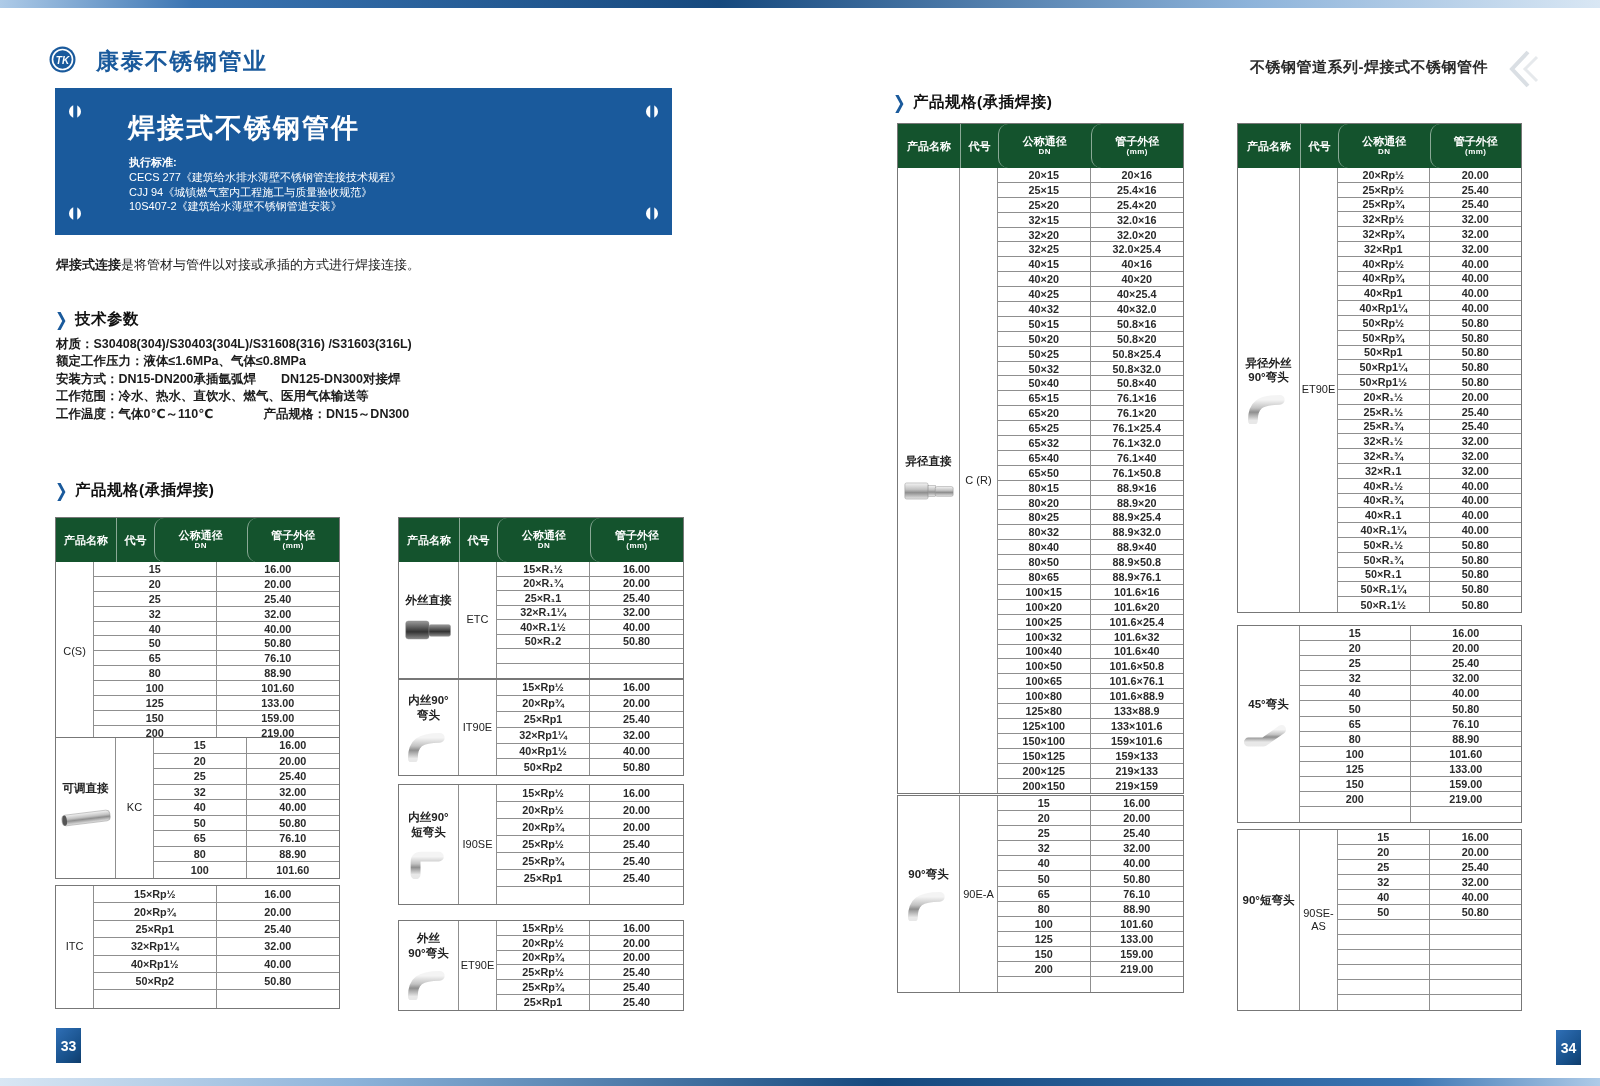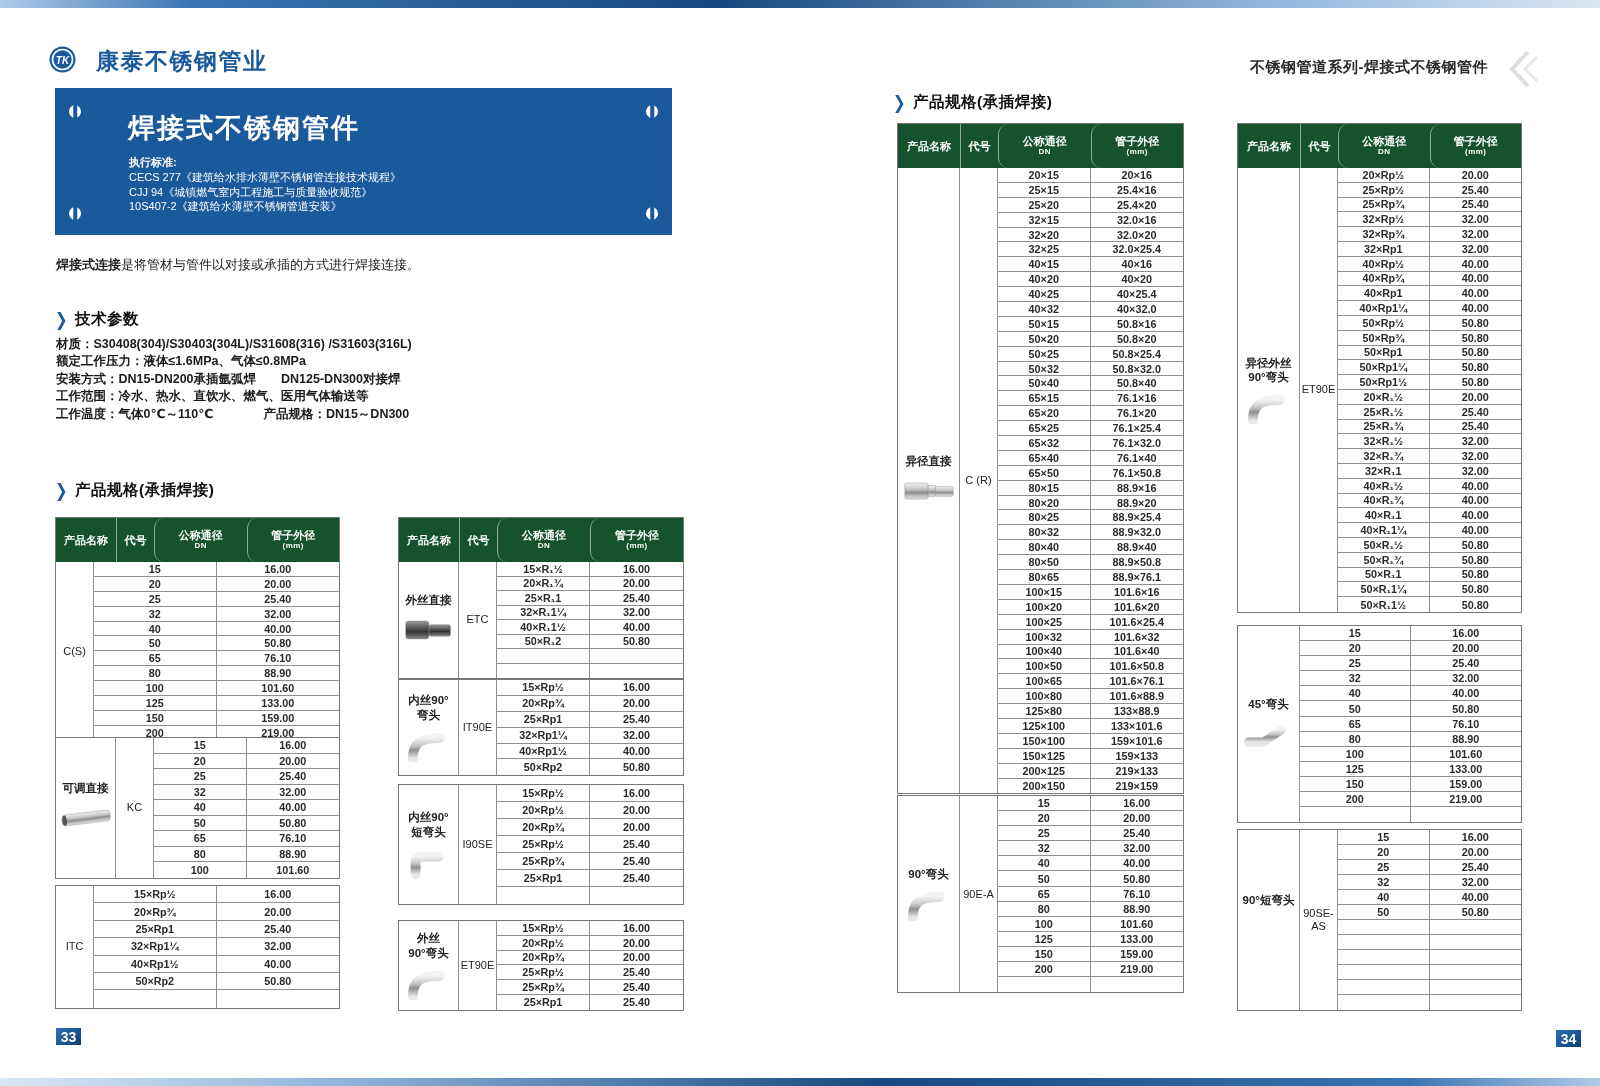--- a/index.html
+++ b/index.html
@@ -52,21 +52,21 @@
   .t-body { display:flex; flex:1; }
   .t-namecell { width:var(--c1); border-right:1px solid #8f8f8f; display:flex; flex-direction:column; align-items:center; justify-content:center; gap:5px; text-align:center; flex:none; }
   .pname { font-size:11.5px; font-weight:700; white-space:pre-line; line-height:1.3; color:#222; }
   .t-code { width:var(--c2); border-right:1px solid #8f8f8f; display:flex; align-items:center; justify-content:center; font-weight:400; font-size:11px; text-align:center; line-height:1.2; padding:0 2px; flex:none; }
   .t-rows { flex:1; display:flex; flex-direction:column; }
   .t-row { display:flex; height:var(--rh); flex:none; border-bottom:1px solid #8f8f8f; }
   .t-row:last-child { border-bottom:0; }
   .t-row .dn, .t-row .od { width:50%; display:flex; align-items:center; justify-content:center; font-weight:600; font-size:10.8px; color:#2a2a2a; }
   .t-row .dn { border-right:1px solid #8f8f8f; }
 
-  .pagenum { position:absolute; width:25px; height:17px; color:#fff; font-weight:bold; font-size:14px;
+  .pagenum { position:absolute; width:25px; height:35px; color:#fff; font-weight:bold; font-size:14px;
     display:flex; align-items:center; justify-content:center;
     background:linear-gradient(135deg,#2f6fb6 0%,#164e87 70%,#0f3c6b 100%); }
   #page-left { left:56px; top:1028px; }
   #page-right { left:1556px; top:1030px; }
 </style>
 </head>
 <body>
 
 <div id="strip-top" class="strip"></div>
 <div id="strip-bottom" class="strip"></div>

